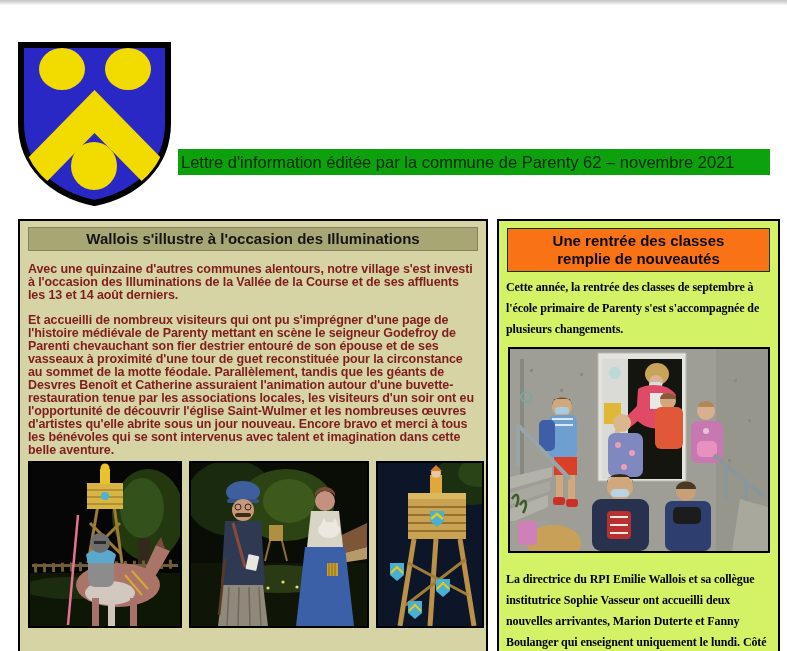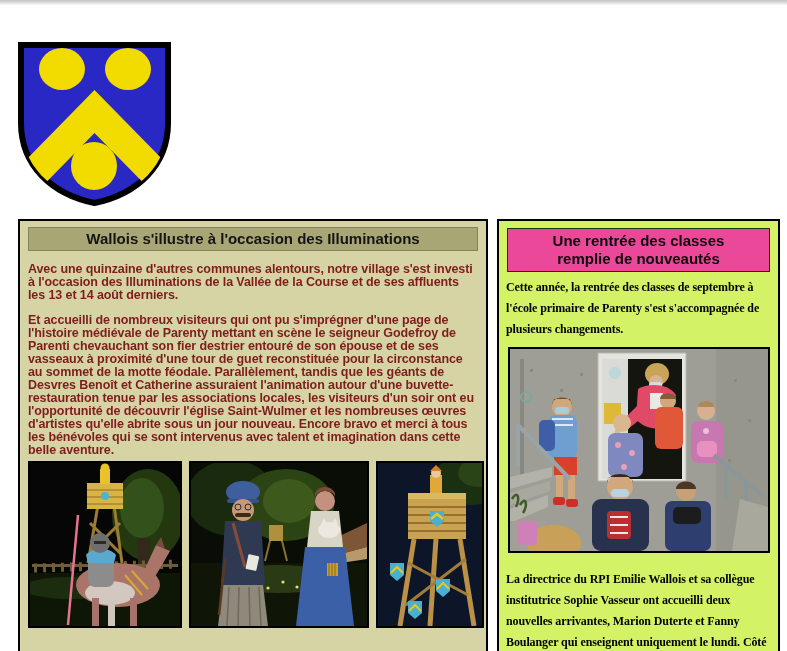--- a/index.html
+++ b/index.html
@@ -24,21 +24,21 @@
         text-align:center;font-weight:bold;font-size:15px;color:#141414;margin:2px 1px 0;}
   .body-left{font-weight:bold;font-size:12.5px;line-height:13px;color:#7f1d1d;
         margin:12px 1px 0;letter-spacing:-0.1px;}
   .body-left.second{margin-top:12px;}
   .photo-row{display:flex;gap:7px;margin-top:4px;padding:0 1px;}
   .photo{border:2px solid #000;background:#000;flex:0 0 auto;font-size:0;}
   
   .box-right{position:absolute;left:497px;top:219px;width:283px;height:446px;
         background:#d4f266;border:2px solid #000;box-sizing:border-box;
         padding:5px 6px;}
-  .hl-right{background:#ec4899;border:1px solid #0a3a0a;padding:3px 0;margin:2px 2px 0;
+  .hl-right{background:#f97316;border:1px solid #0a3a0a;padding:3px 0;margin:2px 2px 0;
         text-align:center;font-weight:bold;font-size:15px;line-height:18px;color:#0b0b0b;}
   .hl-right .inner{max-width:214px;margin:0 auto;}
   .body-right{font-family:"Liberation Serif",serif;font-weight:bold;font-size:12px;
         line-height:21px;color:#000;margin:5px 1px 0;letter-spacing:-0.1px;}
   .photo-right{border:2px solid #000;margin:7px auto 0;width:258px;height:202px;
         background:#9e9e96;font-size:0;}
   .body-right.second{margin-top:16px;}
 </style>
 </head>
 <body>
@@ -55,20 +55,23 @@
     <path d="M7,7 H154 V85 C154,127 124,156 80.5,165 C37,156 7,127 7,85 Z" fill="#2a28c4" stroke="#000" stroke-width="6"></path>
     <g clip-path="url(#shieldClip)">
       <polygon points="7,127 80.5,52 154,127 154,170 80.5,95 7,170" fill="#f2dc00"></polygon>
       <ellipse cx="48" cy="31" rx="23" ry="21" fill="#f2dc00"></ellipse>
       <ellipse cx="114" cy="31" rx="23" ry="21" fill="#f2dc00"></ellipse>
       <ellipse cx="80" cy="128" rx="23" ry="24" fill="#f2dc00"></ellipse>
     </g>
   </svg>
 
 
+  <div class="strip">
+    <span class="sub">Lettre d'information éditée par la commune de Parenty 62 – novembre 2021</span>
+  </div>
 
   <div class="box-left">
     <div class="hl-left">Wallois s'illustre à l'occasion des Illuminations</div>
     <div class="body-left">Avec une quinzaine d'autres communes alentours, notre village s'est investi à l'occasion des Illuminations de la Vallée de la Course et de ses affluents les 13 et 14 août derniers.</div>
     <div class="body-left second">Et accueilli de nombreux visiteurs qui ont pu s'imprégner d'une page de l'histoire médiévale de Parenty mettant en scène le seigneur Godefroy de Parenti chevauchant son fier destrier entouré de son épouse et de ses vasseaux à proximité d'une tour de guet reconstituée pour la circonstance au sommet de la motte féodale. Parallèlement, tandis que les géants de Desvres Benoît et Catherine assuraient l'animation autour d'une buvette-restauration tenue par les associations locales, les visiteurs d'un soir ont eu l'opportunité de découvrir l'église Saint-Wulmer et les nombreuses œuvres d'artistes qu'elle abrite sous un jour nouveau. Encore bravo et merci à tous les bénévoles qui se sont intervenus avec talent et imagination dans cette belle aventure.</div>
 
     <div class="photo-row">
 
       <div class="photo" title="chevalier-godefroy-sur-son-destrier-de-nuit">
         <svg width="150" height="163" viewBox="0 0 150 163">

